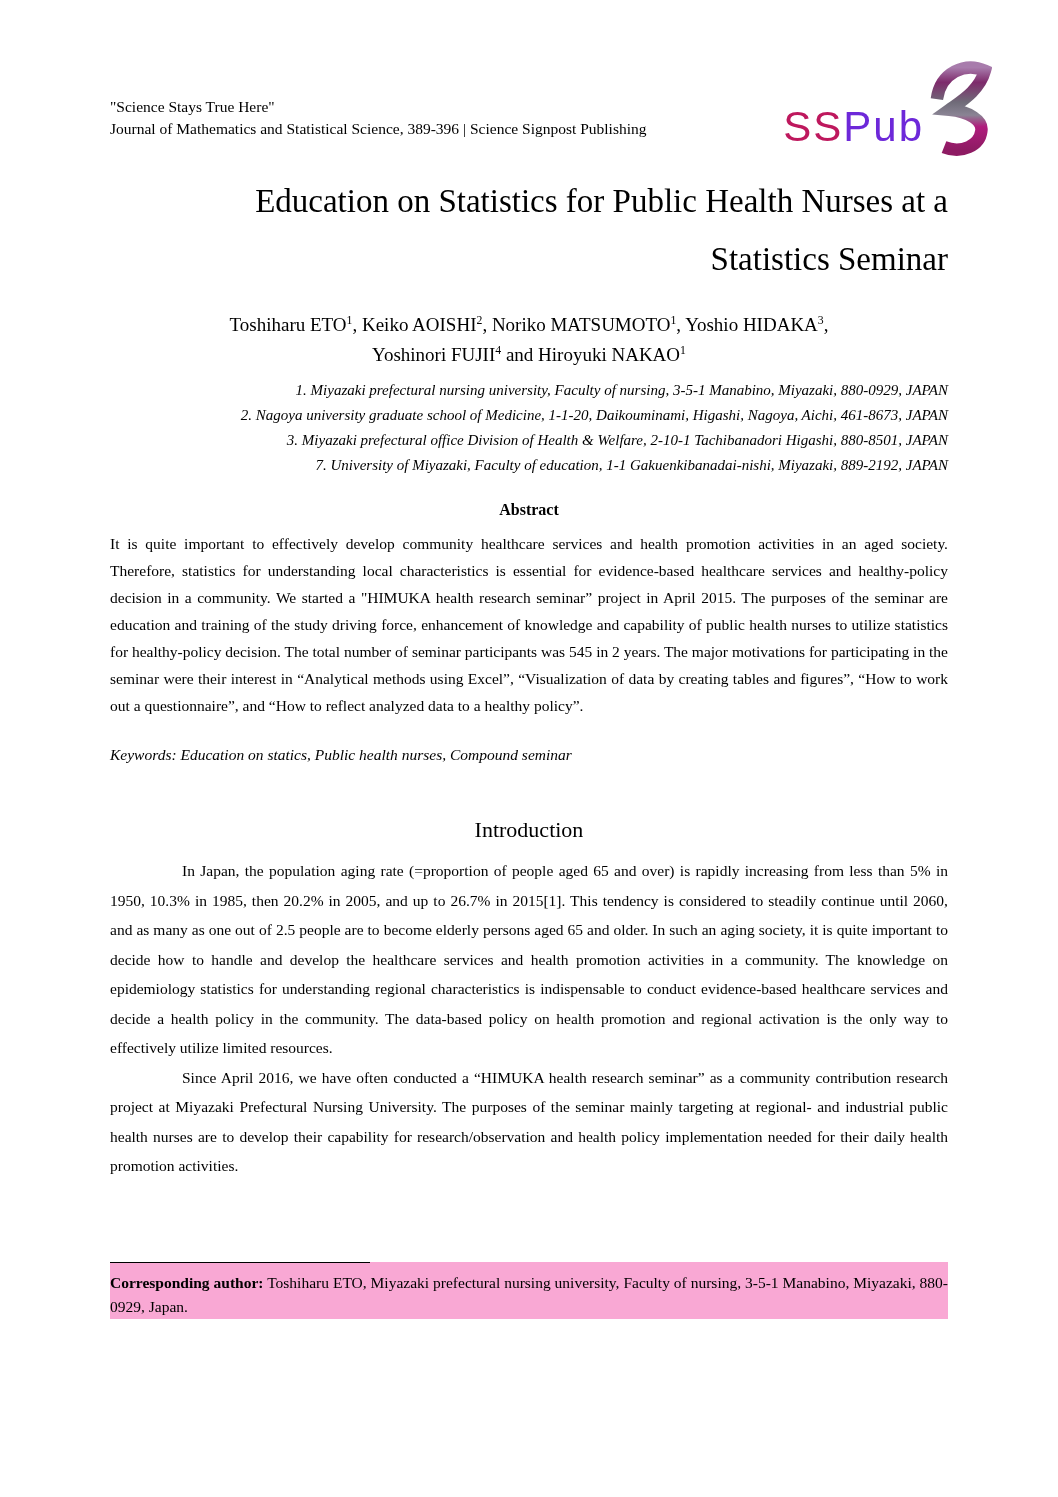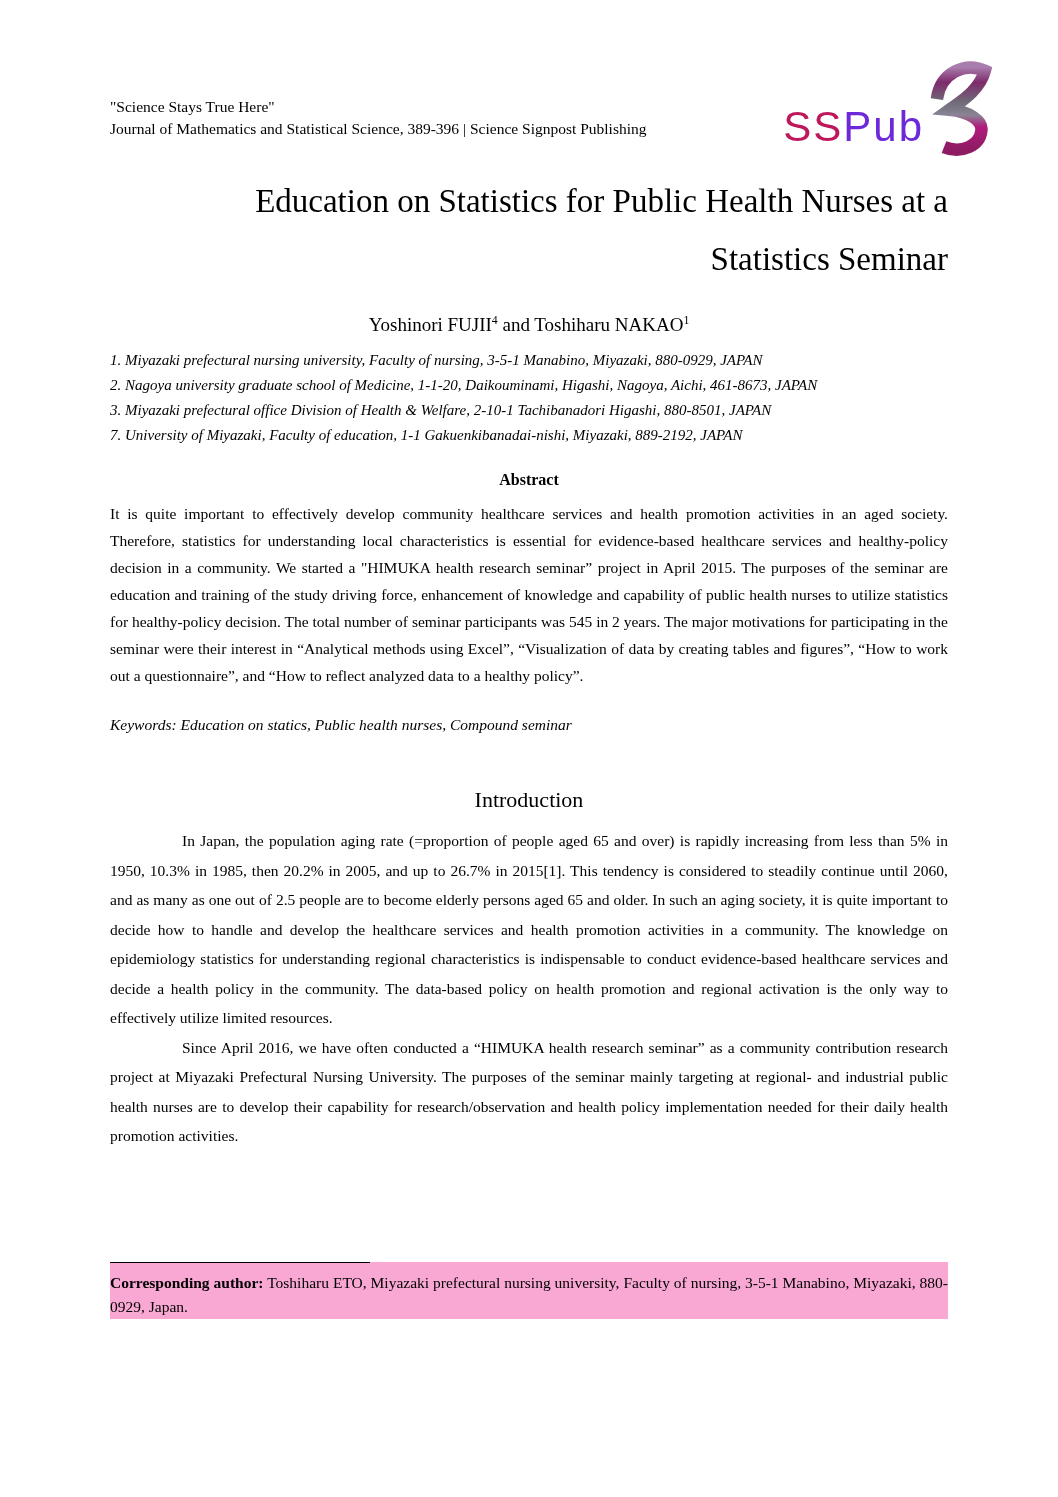--- a/index.html
+++ b/index.html
@@ -56,21 +56,21 @@
   }
   .authors {
     margin-top: 22px;
     text-align: center;
     font-size: 19px;
     line-height: 30px;
   }
   .authors sup, .affil sup { font-size: 62%; line-height: 0; }
   .affiliations {
     margin-top: 8px;
-    text-align: left;
+    text-align: right;
     font-style: italic;
     font-size: 15px;
     line-height: 25px;
   }
   .abstract-heading {
     margin-top: 20px;
     text-align: center;
     font-weight: 700;
     font-size: 16px;
     line-height: 24px;
@@ -151,21 +151,22 @@
   </div>
 
   <div class="content">
 
     <div class="title">
       <div>Education on Statistics for Public Health Nurses at a</div>
       <div>Statistics Seminar</div>
     </div>
 
     <div class="authors">
-      <div><span>Yoshinori FUJII</span><sup>4</sup><span> and </span><span>Toshiharu NAKAO</span><sup>1</sup></div>
+      <div><span>Toshiharu ETO</span><sup>1</sup><span>, </span><span>Keiko AOISHI</span><sup>2</sup><span>, </span><span>Noriko MATSUMOTO</span><sup>1</sup><span>, </span><span>Yoshio HIDAKA</span><sup>3</sup><span>,</span></div>
+      <div><span>Yoshinori FUJII</span><sup>4</sup><span> and </span><span>Hiroyuki NAKAO</span><sup>1</sup></div>
     </div>
 
     <div class="affiliations">
       <div class="affil">1. Miyazaki prefectural nursing university, Faculty of nursing, 3-5-1 Manabino, Miyazaki, 880-0929, JAPAN</div>
       <div class="affil">2. Nagoya university graduate school of Medicine, 1-1-20, Daikouminami, Higashi, Nagoya, Aichi, 461-8673, JAPAN</div>
       <div class="affil">3. Miyazaki prefectural office Division of Health &amp; Welfare, 2-10-1 Tachibanadori Higashi, 880-8501, JAPAN</div>
       <div class="affil">7. University of Miyazaki, Faculty of education, 1-1 Gakuenkibanadai-nishi, Miyazaki, 889-2192, JAPAN</div>
     </div>
 
     <div class="abstract-heading">Abstract</div>

